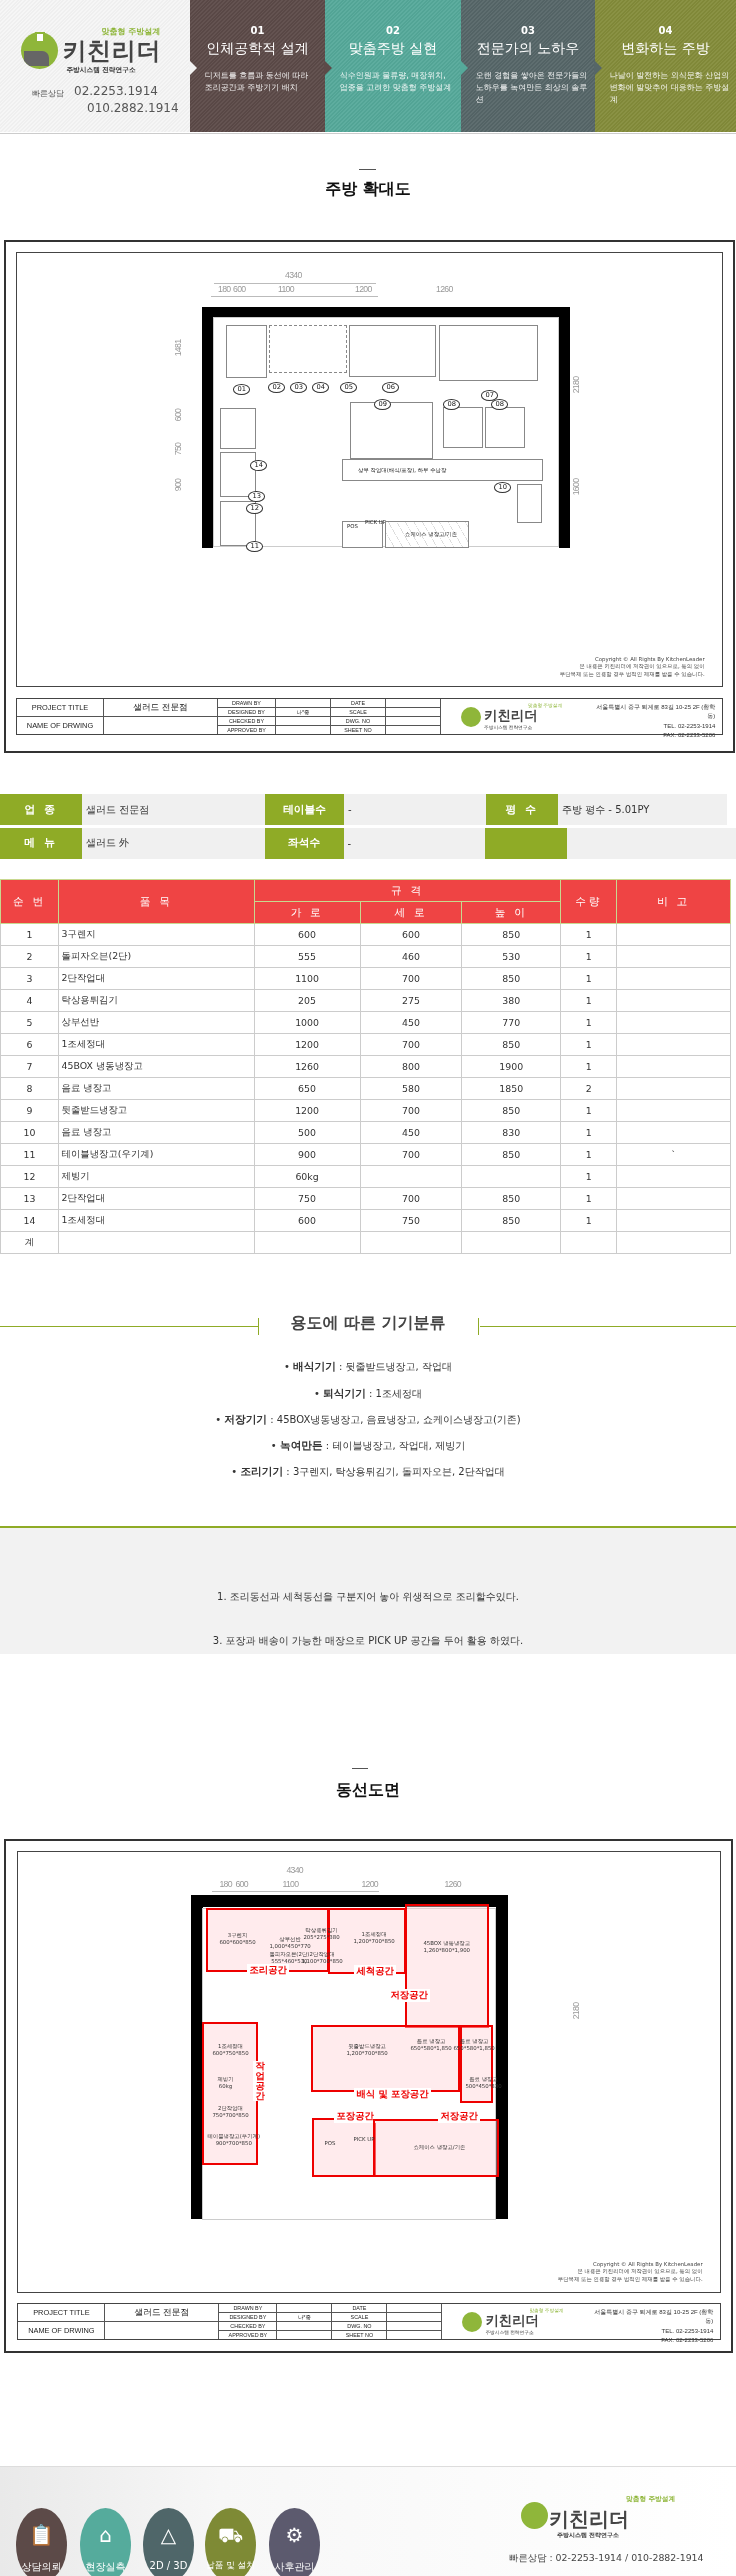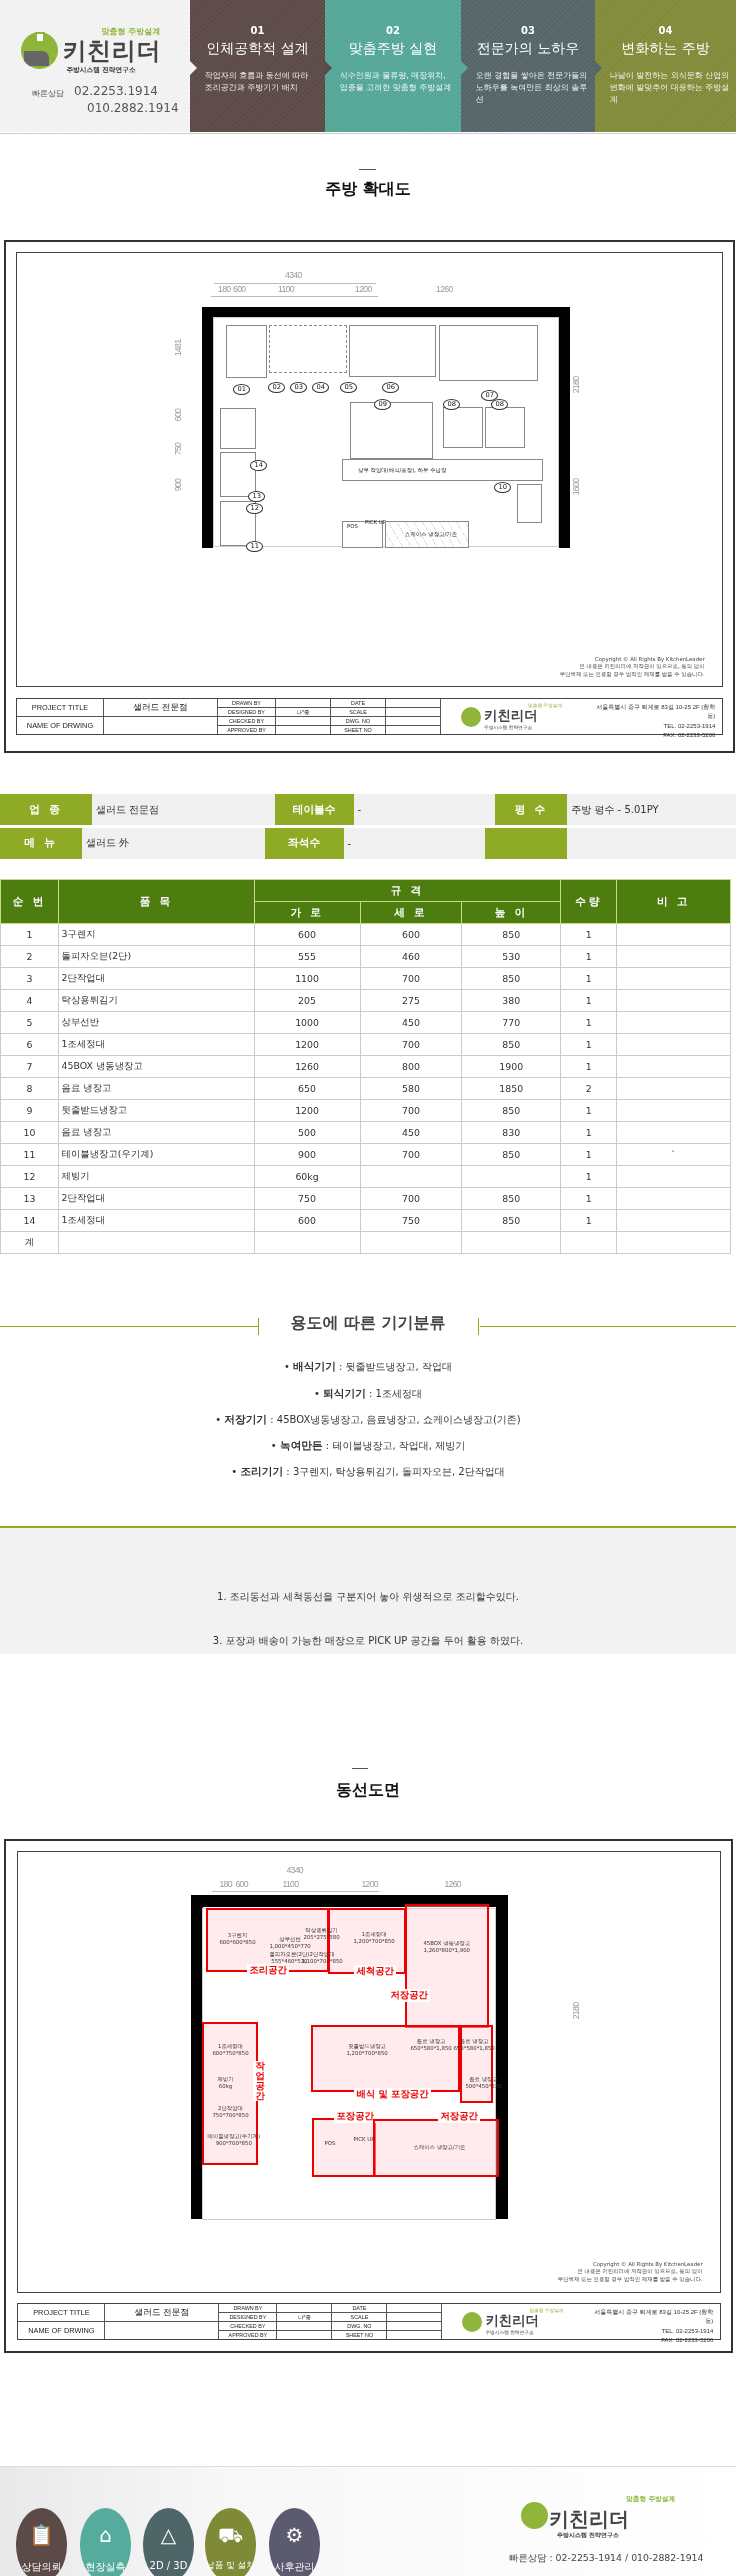--- a/index.html
+++ b/index.html
@@ -46,21 +46,21 @@
 .tb .sm > div{font-size:5.4px}
 .tb-logo{position:relative;width:141px;border-right:none}
 .tb-addr{flex:1;font-size:6px;text-align:right;padding:4px 6.7px;line-height:9.4px;color:#333}
 
 .info{position:absolute;left:0;top:794px;width:736px}
 .info-row{display:flex;height:31px;margin-bottom:2.7px}
 .ih{background:#8fab26;color:#fff;font-weight:bold;font-size:10.7px;display:flex;align-items:center;justify-content:center;letter-spacing:2.7px}
 .iv{background:#f0f0f0;font-size:10px;display:flex;align-items:center;padding-left:4px;color:#333}
 
 .spec{position:absolute;left:0;top:879px;width:731px;border-collapse:collapse;font-size:9.4px}
-.spec th{background:#4d7c0f;color:#fff;font-weight:bold;font-size:10.7px;border:0.7px solid #c8d88f;letter-spacing:2.7px}
+.spec th{background:#ef4444;color:#fff;font-weight:normal;font-size:10.7px;border:0.7px solid #c8d88f;letter-spacing:2.7px}
 .spec td{border:0.7px solid #ccc;height:22px;text-align:center;color:#333}
 .spec td.nm{text-align:left;padding-left:2.7px}
 
 .cls-line{position:absolute;height:1.3px;background:#8fab26;top:1326px}
 .cls-tick{position:absolute;width:1.3px;height:17.4px;background:#8fab26;top:1318px}
 .cls-title{position:absolute;left:0;width:736px;top:1313px;text-align:center;font-size:16px;font-weight:bold;color:#444}
 .cls-item{position:absolute;left:0;width:736px;text-align:center;font-size:10px;color:#333}
 .cls-item b{font-weight:bold;font-size:10.7px}
 
 .pts{position:absolute;left:0;top:1526px;width:736px;height:128px;background:#f2f2f2;border-top:2px solid #8fab26}
@@ -89,21 +89,21 @@
       <div class="logo-name">키친리더</div>
       <div class="logo-sub">주방시스템 전략연구소</div>
     </div>
     <div class="phone-lbl">빠른상담</div>
     <div class="phone1">02.2253.1914</div>
     <div class="phone2">010.2882.1914</div>
   </div>
   <div class="feat stripe" style="left:190px;width:135px;background-color:#5c4a48">
     <div class="num">01</div>
     <div class="ttl">인체공학적 설계</div>
-    <div class="desc">작업자의 흐름과 동선에 따라 조리공간과 주방기기 배치</div>
+    <div class="desc">디저트를 흐름과 동선에 따라 조리공간과 주방기기 배치</div>
     <div class="notch" style="border-left:8px solid #f2f2f2"></div>
   </div>
   <div class="feat stripe" style="left:325px;width:136px;background-color:#55a99a">
     <div class="num">02</div>
     <div class="ttl">맞춤주방 실현</div>
     <div class="desc">식수인원과 물류량, 매장위치, 업종을 고려한 맞춤형 주방설계</div>
     <div class="notch" style="border-left:8px solid #5c4a48"></div>
   </div>
   <div class="feat stripe" style="left:461px;width:134px;background-color:#566668">
     <div class="num">03</div>
@@ -229,21 +229,21 @@
     <div class="tb-addr">
       <div>서울특별시 중구 퇴계로 83길 10-25 2F (황학동)</div>
       <div>TEL. 02-2253-1914</div>
       <div>FAX. 02-2233-5206</div>
     </div>
   </div>
 </div>
 
 <div class="info">
   <div class="info-row">
-    <div class="ih" style="width:92px">업 종</div>
+    <div class="ih" style="width:82px">업 종</div>
     <div class="iv" style="width:183px">샐러드 전문점</div>
     <div class="ih" style="width:79px;letter-spacing:0">테이블수</div>
     <div class="iv" style="width:142px">-</div>
     <div class="ih" style="width:72px">평 수</div>
     <div class="iv" style="width:169px">주방 평수 - 5.01PY</div>
   </div>
   <div class="info-row">
     <div class="ih" style="width:82px">메 뉴</div>
     <div class="iv" style="width:183px">샐러드 外</div>
     <div class="ih" style="width:79px;letter-spacing:0">좌석수</div>

